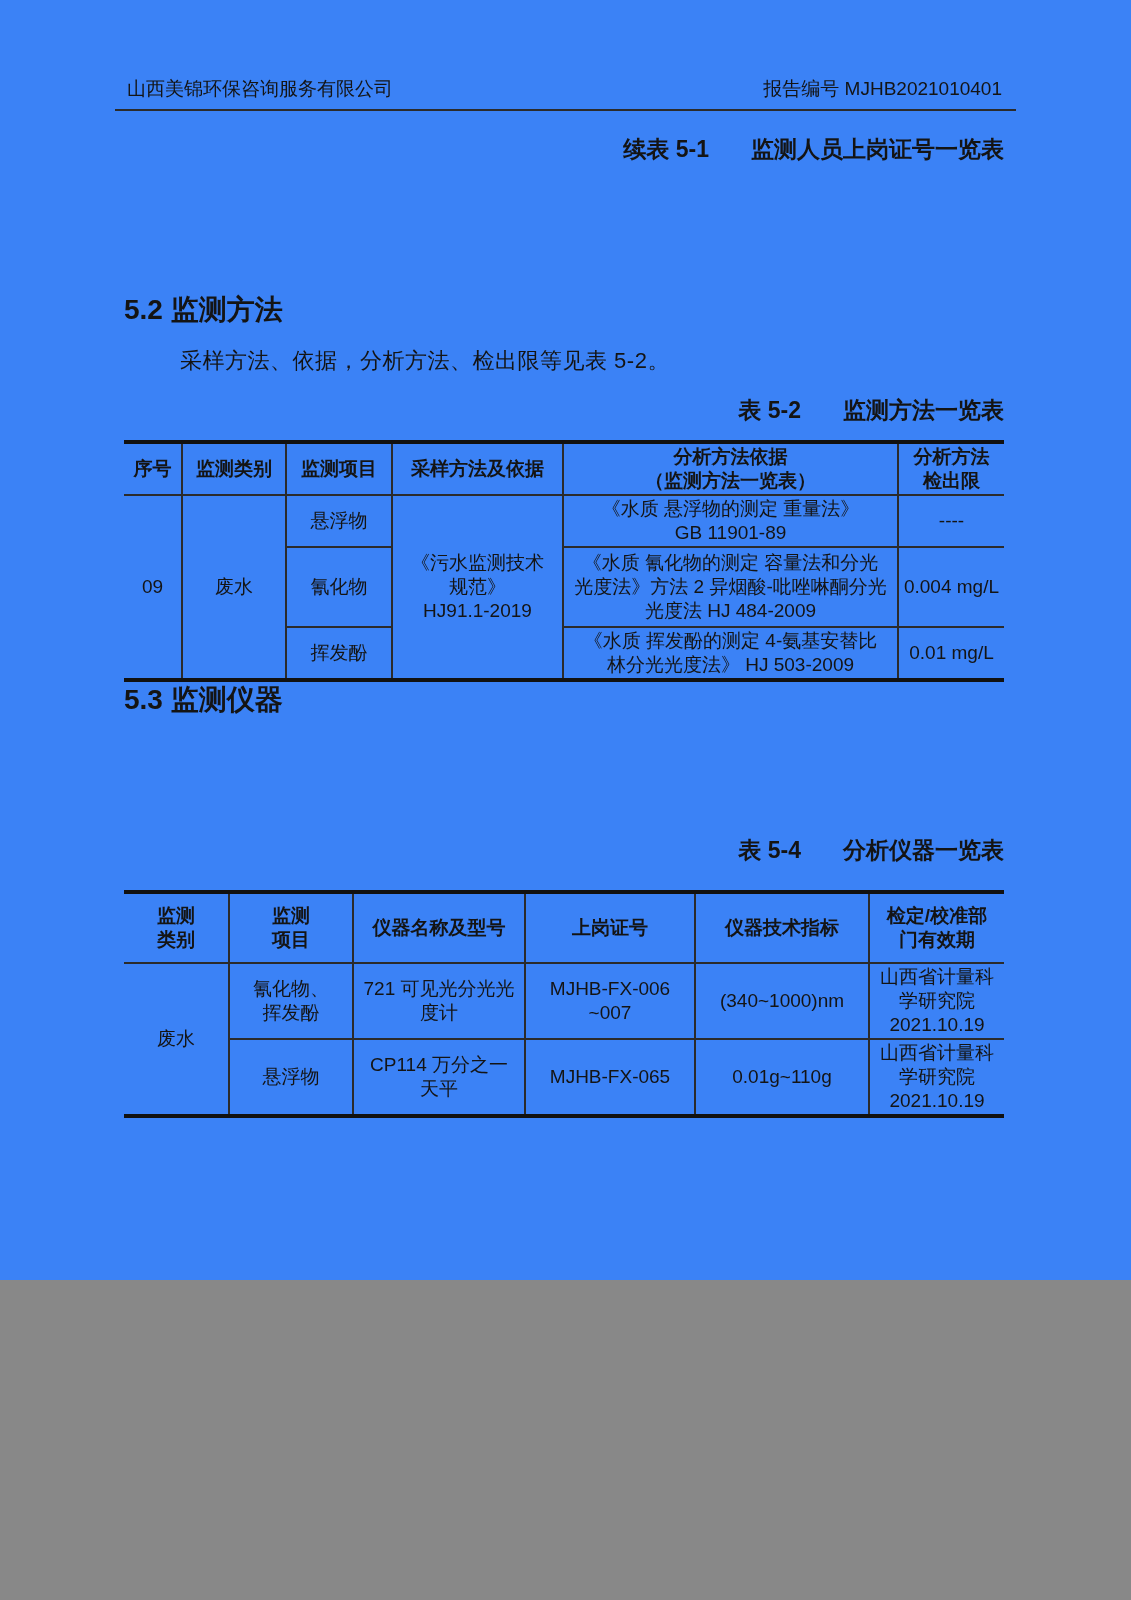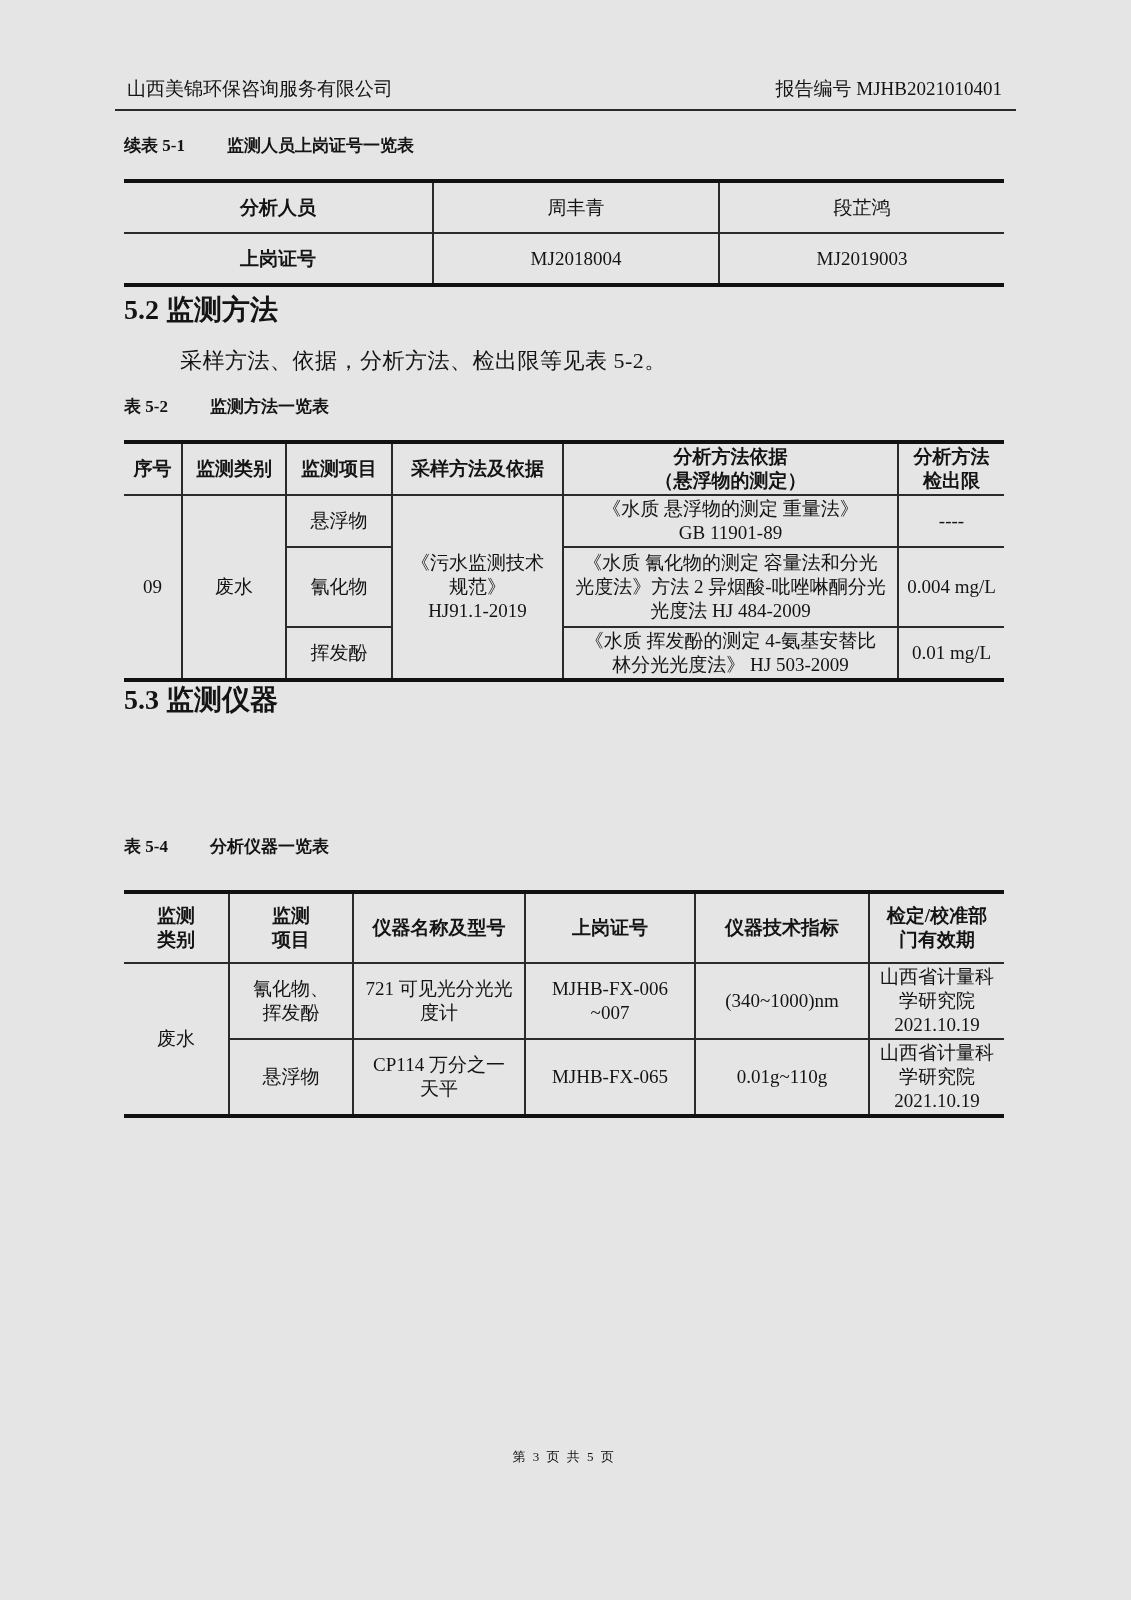--- a/index.html
+++ b/index.html
@@ -1,42 +1,42 @@
 <!DOCTYPE html>
 <html><head>
 <meta charset="utf-8">
 <style>
   html,body { margin:0; padding:0; background:#888; }
   .page {
     position:relative;
-    width:1131px; height:1600px;
+    width:1131px; height:1280px;
     margin:0 auto;
-    background:#e5e5e5;
-    font-family:Liberation Serif, serif;
+    background:#3b82f6;
+    font-family:Liberation Sans, sans-serif;
     color:#141414;
     overflow:hidden;
   }
   .abs { position:absolute; }
 
   
   .pg-header {
     top:76px; left:115px; width:901px;
     display:flex; justify-content:space-between; align-items:flex-end;
     font-size:19px;
     padding:0 14px 7px 12px;
     box-sizing:border-box;
     border-bottom:2px solid #2b2b2b;
   }
 
   
   .caption {
     left:124px; width:880px;
-    text-align:left;
+    text-align:right;
     font-weight:bold;
-    font-size:17px;
+    font-size:23px;
     white-space:nowrap;
   }
   .caption .prefix { margin-right:42px; }
 
   
   .sec-heading {
     left:124px;
     font-weight:bold;
     font-size:28px;
   }
@@ -91,39 +91,20 @@
 
   <div class="abs pg-header">
     <span>山西美锦环保咨询服务有限公司</span>
     <span>报告编号 MJHB2021010401</span>
   </div>
 
   <div class="abs caption" style="top:134px;">
     <span class="prefix">续表 5-1</span><span>监测人员上岗证号一览表</span>
   </div>
 
-  <table class="abs t t51">
-    <colgroup>
-        <col style="width:309px">
-        <col style="width:286px">
-        <col style="width:285px">
-      </colgroup>
-    <tbody>
-      <tr style="height:52px">
-        <td class="b no-l">分析人员</td>
-        <td>周丰青</td>
-        <td class="no-r">段芷鸿</td>
-      </tr>
-      <tr style="height:52px">
-        <td class="b no-l">上岗证号</td>
-        <td>MJ2018004</td>
-        <td class="no-r">MJ2019003</td>
-      </tr>
-    </tbody>
-  </table>
 
   <div class="abs sec-heading" style="top:291px;">5.2 监测方法</div>
   <div class="abs para indent" style="top:346px;">采样方法、依据，分析方法、检出限等见表 5-2。</div>
 
   <div class="abs caption" style="top:395px;">
     <span class="prefix">表 5-2</span><span>监测方法一览表</span>
   </div>
 
   <table class="abs t t52">
     <colgroup>
@@ -134,21 +115,21 @@
         <col style="width:335px">
         <col style="width:106px">
     </colgroup>
     <tbody>
       <tr style="height:53px">
         <td class="b no-l">序号</td>
         <td class="b">监测类别</td>
         <td class="b">监测项目</td>
         <td class="b">采样方法及依据</td>
         <td class="b">分析方法依据
-（悬浮物的测定）</td>
+（监测方法一览表）</td>
         <td class="b no-r">分析方法
 检出限</td>
       </tr>
       <tr style="height:52px">
         <td class="no-l" rowspan="3">09</td>
         <td rowspan="3">废水</td>
         <td>悬浮物</td>
         <td rowspan="3">《污水监测技术
 规范》
 HJ91.1-2019</td>

